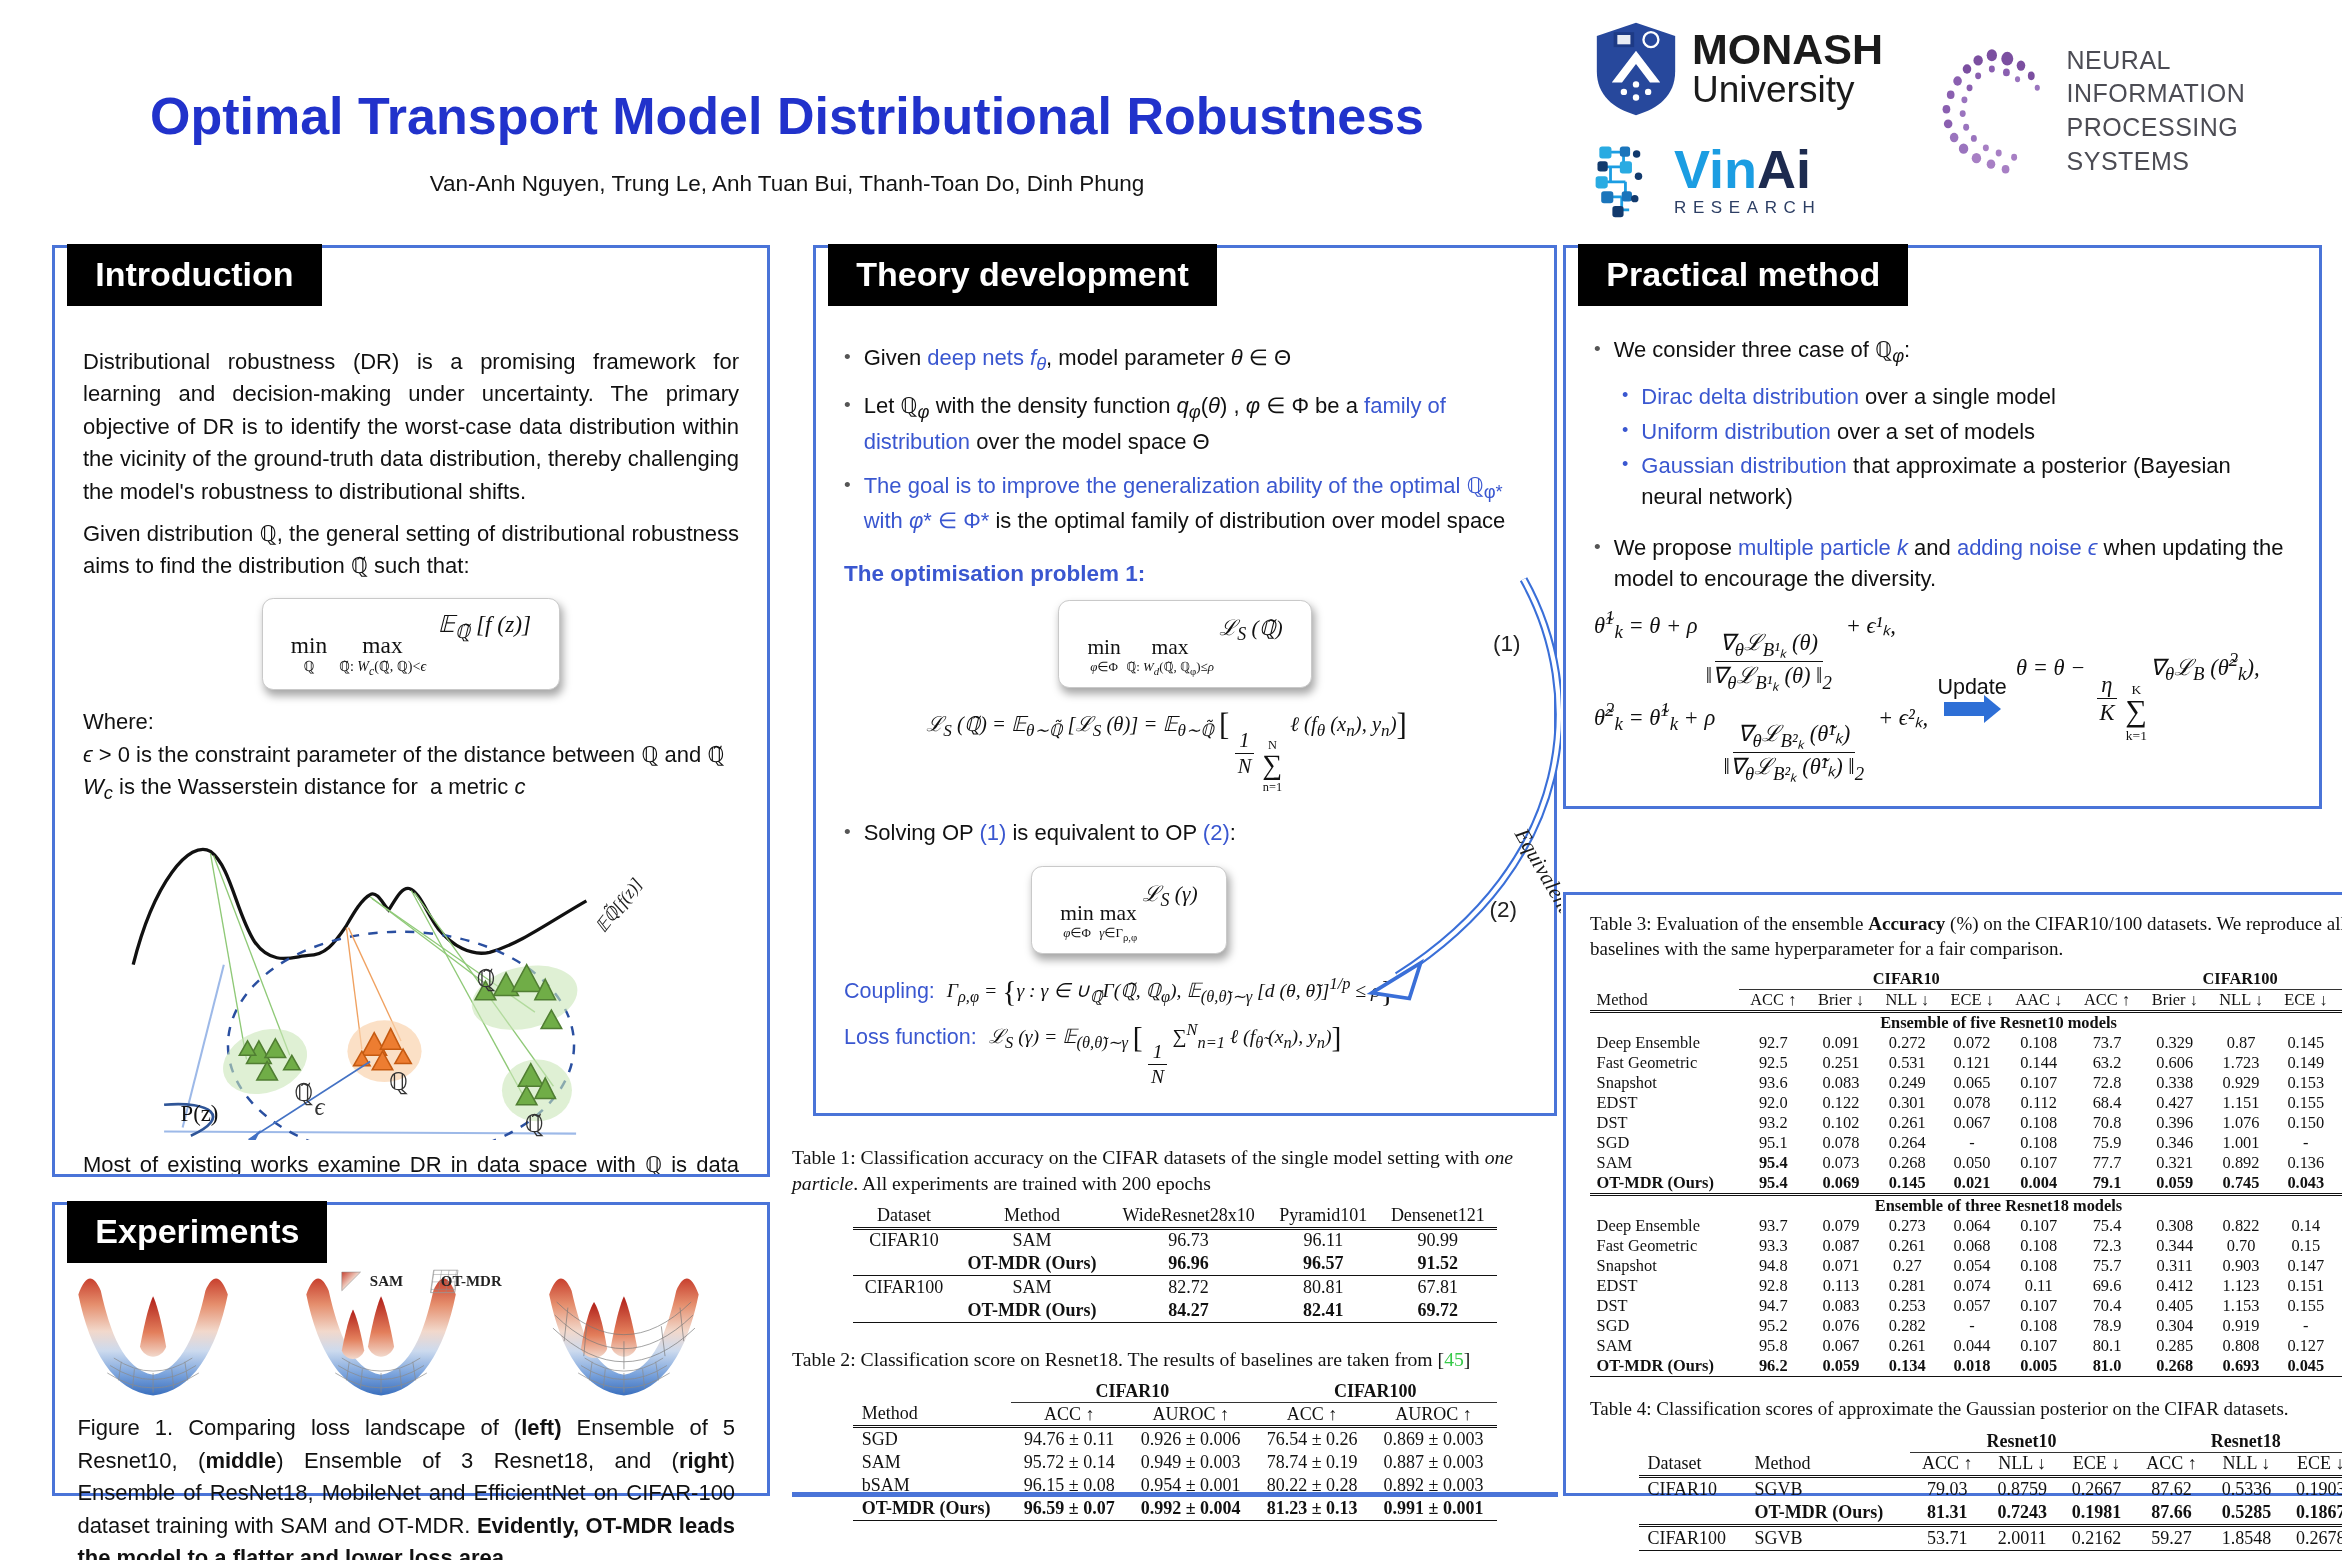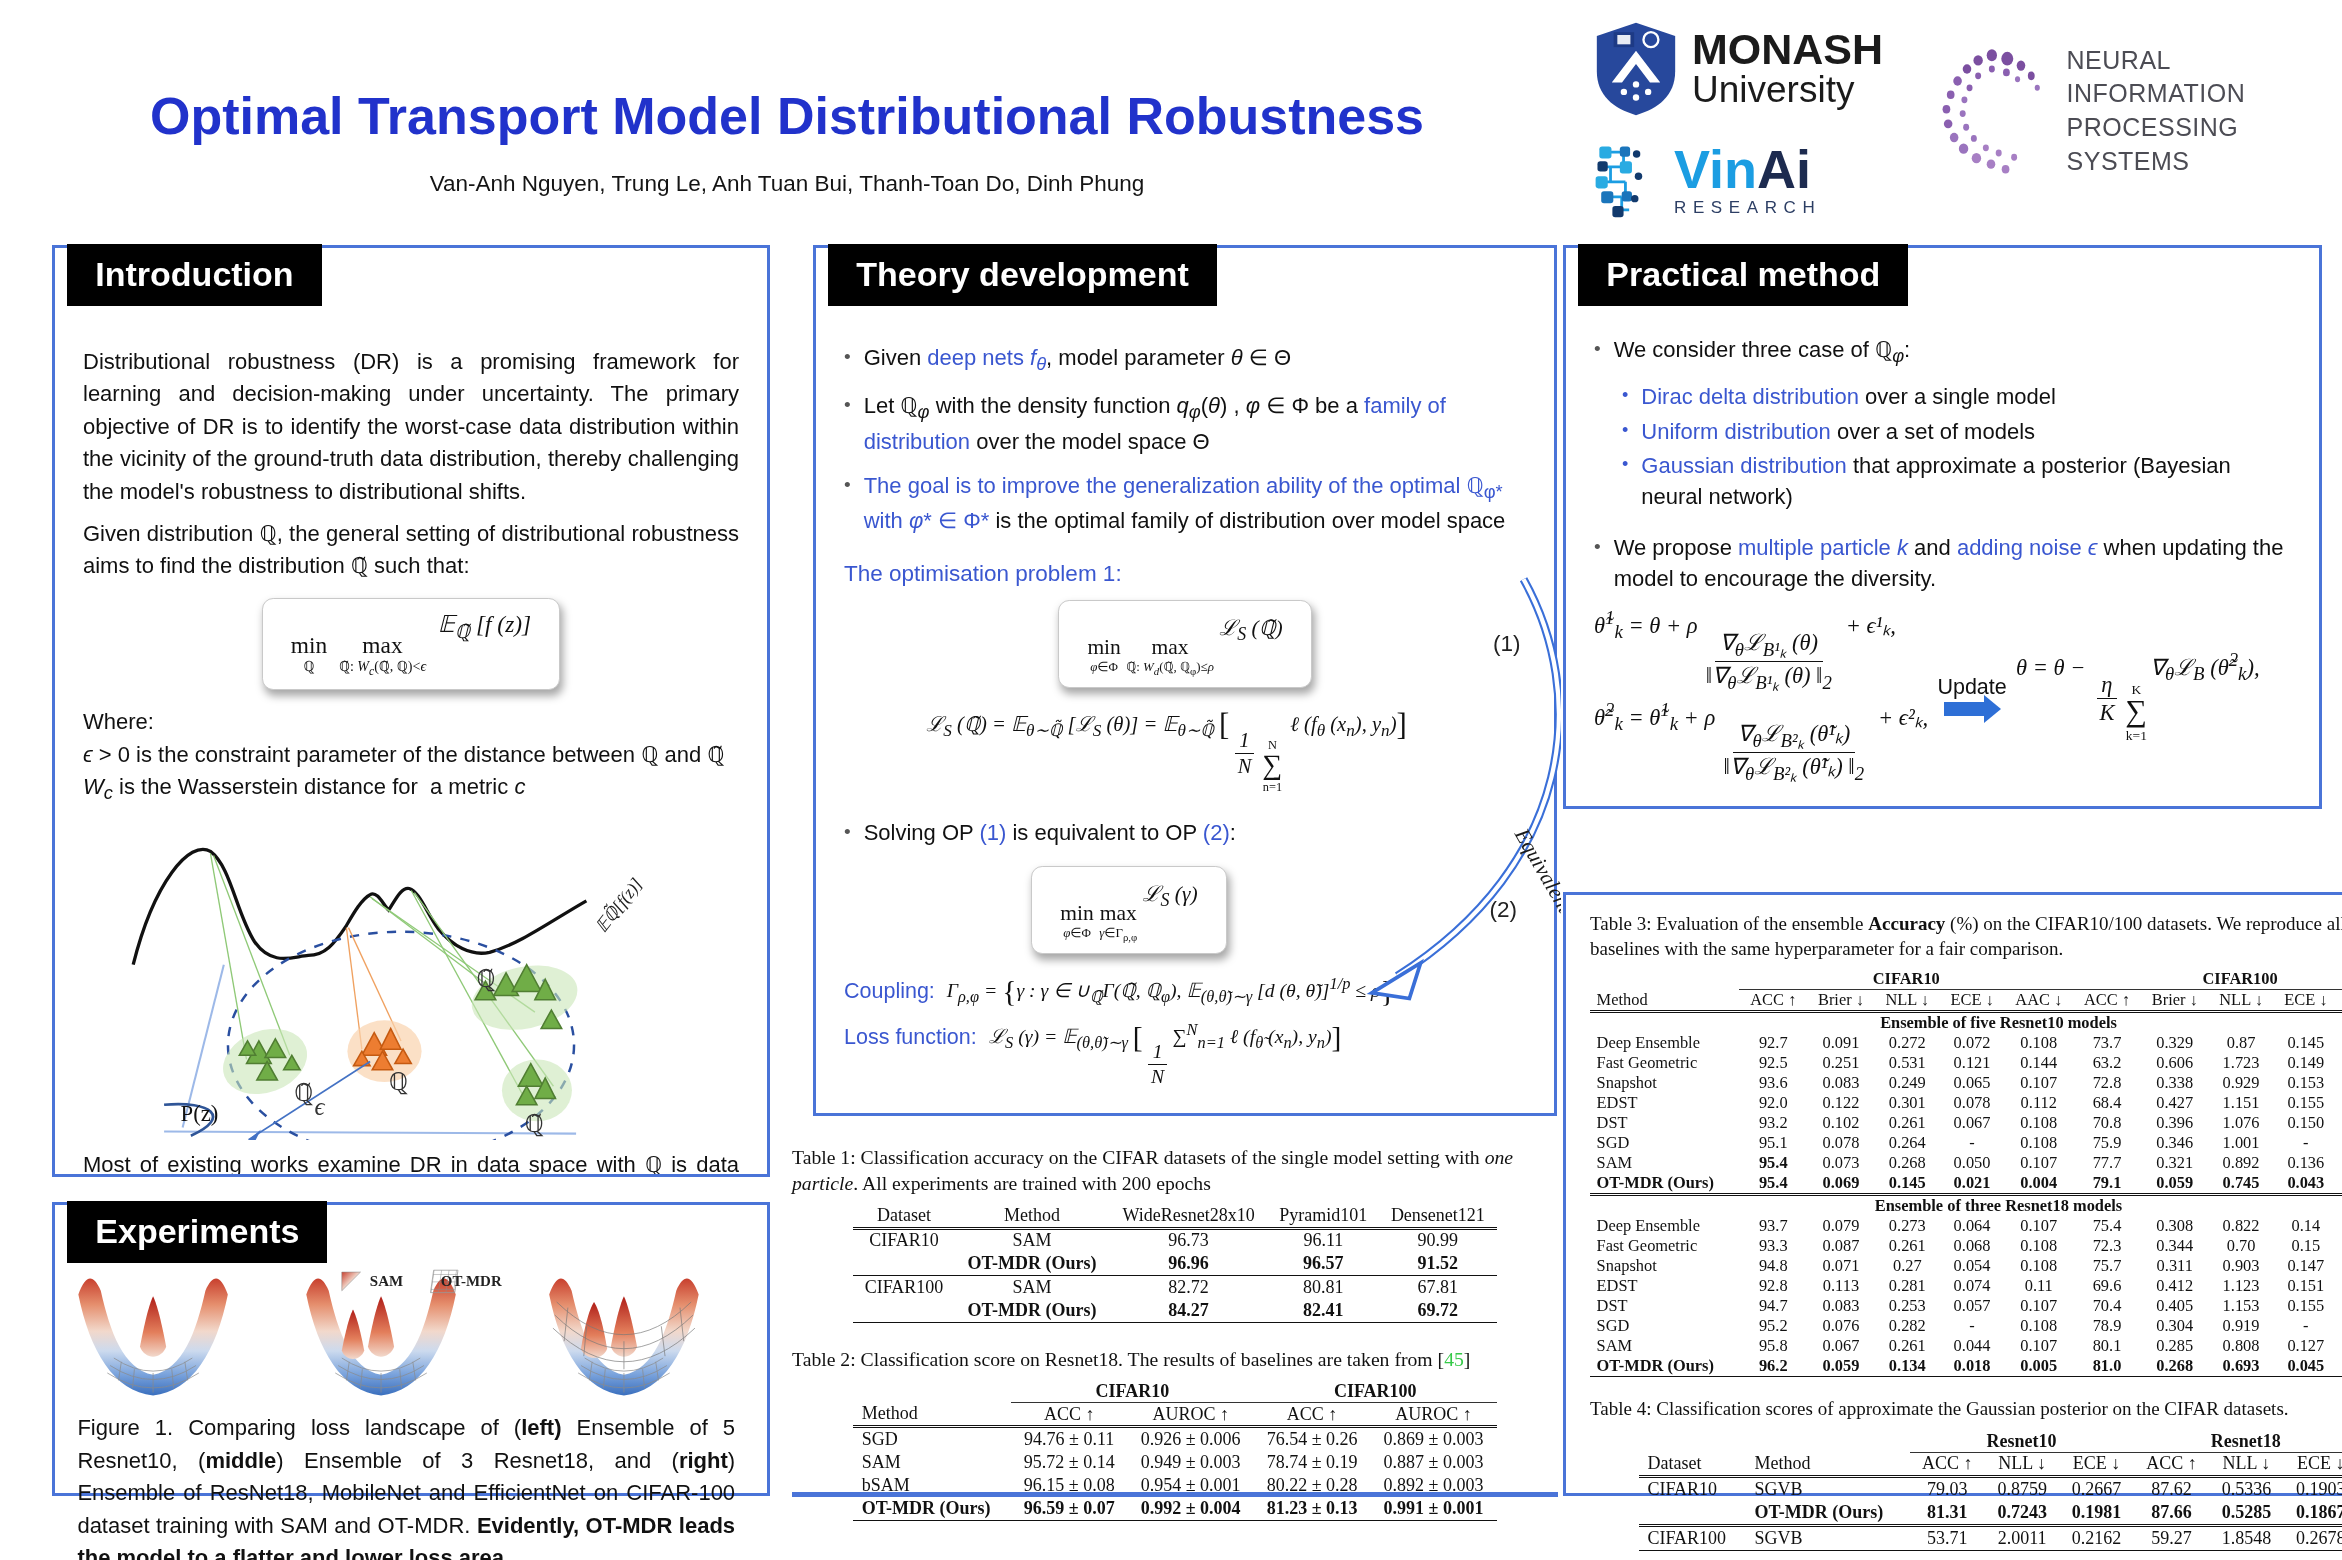--- a/index.html
+++ b/index.html
@@ -31,21 +31,21 @@
   .box-theory{left:813px;top:245px;width:744px;height:871px;}
   .box-practical{left:1563px;top:245px;width:759px;height:564px;}
   .box-rtables{left:1563px;top:892px;width:871px;height:604px;}
   .mid-tables{position:absolute;left:792px;top:1145px;width:766px;}
   .divider{position:absolute;left:792px;top:1492px;width:766px;height:4.7px;background:#4a74d8;}
   
   .body{font-size:22px;line-height:1.48;margin:0 0 9.4px 0;}
   .j{text-align:justify;}
   .tight{line-height:1.32;margin:0 0 3.7px 0;}
   .bl{color:#3a57d0;}
-  .b{font-weight:normal;}
+  .b{font-weight:bold;}
   .grn{color:#35c948;}
   .inner{padding:90px 28px 0 28px;box-sizing:border-box;height:100%;overflow:hidden;}
   
   .math{font-family:"Liberation Serif",serif;font-style:italic;}
   .stk{display:inline-flex;flex-direction:column;align-items:center;vertical-align:-0.9em;line-height:1;}
   .stk>span:first-child{font-style:normal;}
   .ss{font-size:60%;font-style:normal;margin-top:1.9px;}
   .sum{display:inline-flex;flex-direction:column;align-items:center;vertical-align:-0.85em;line-height:1;margin:0 2.8px;}
   .sum .sg{font-size:135%;font-style:normal;}
   .frac{display:inline-flex;flex-direction:column;align-items:center;vertical-align:-0.75em;line-height:1.15;margin:0 3.7px;}

